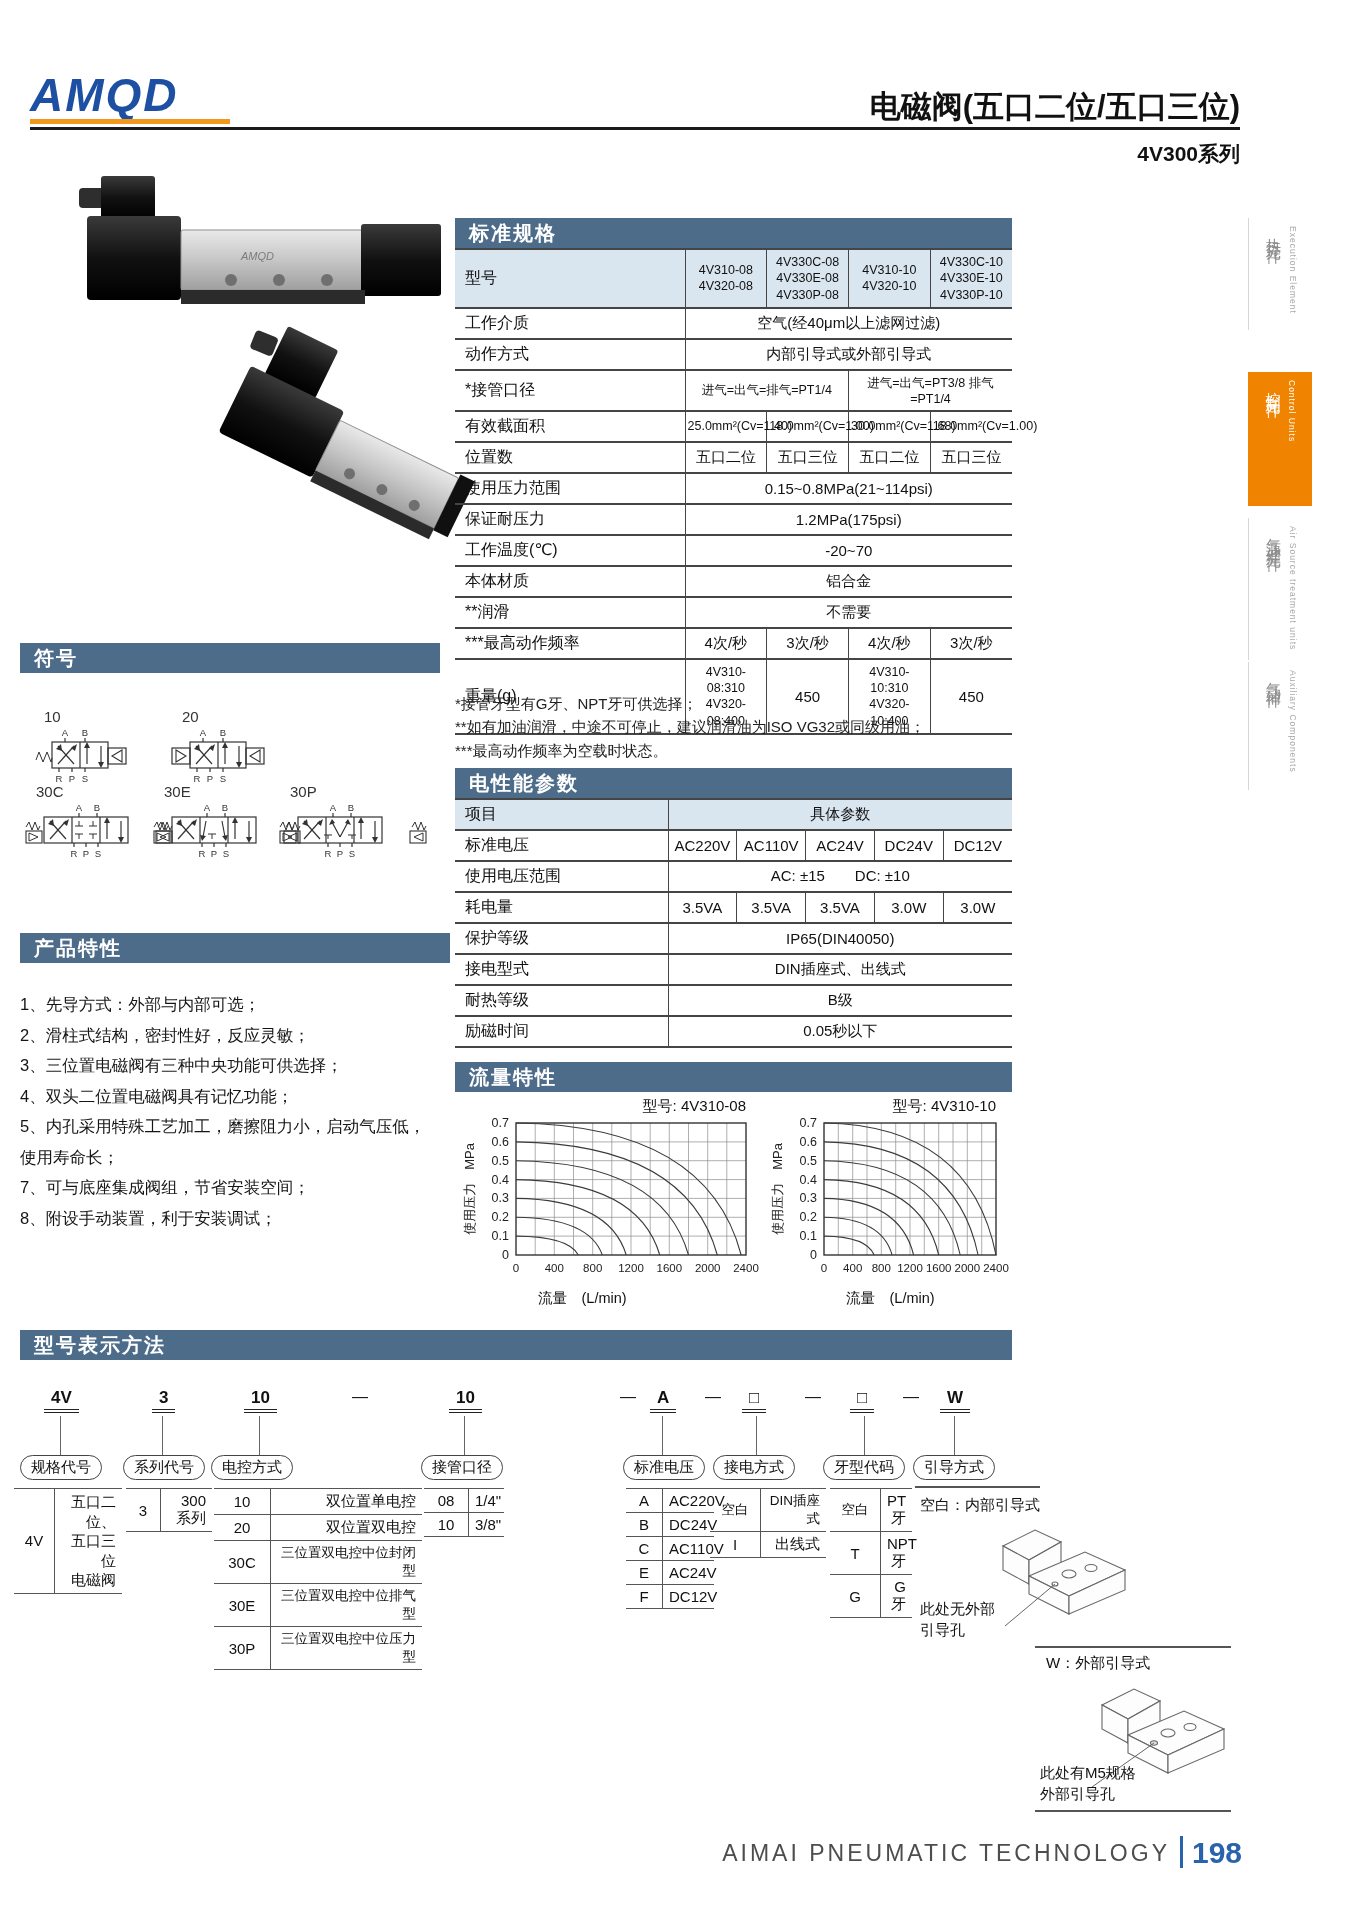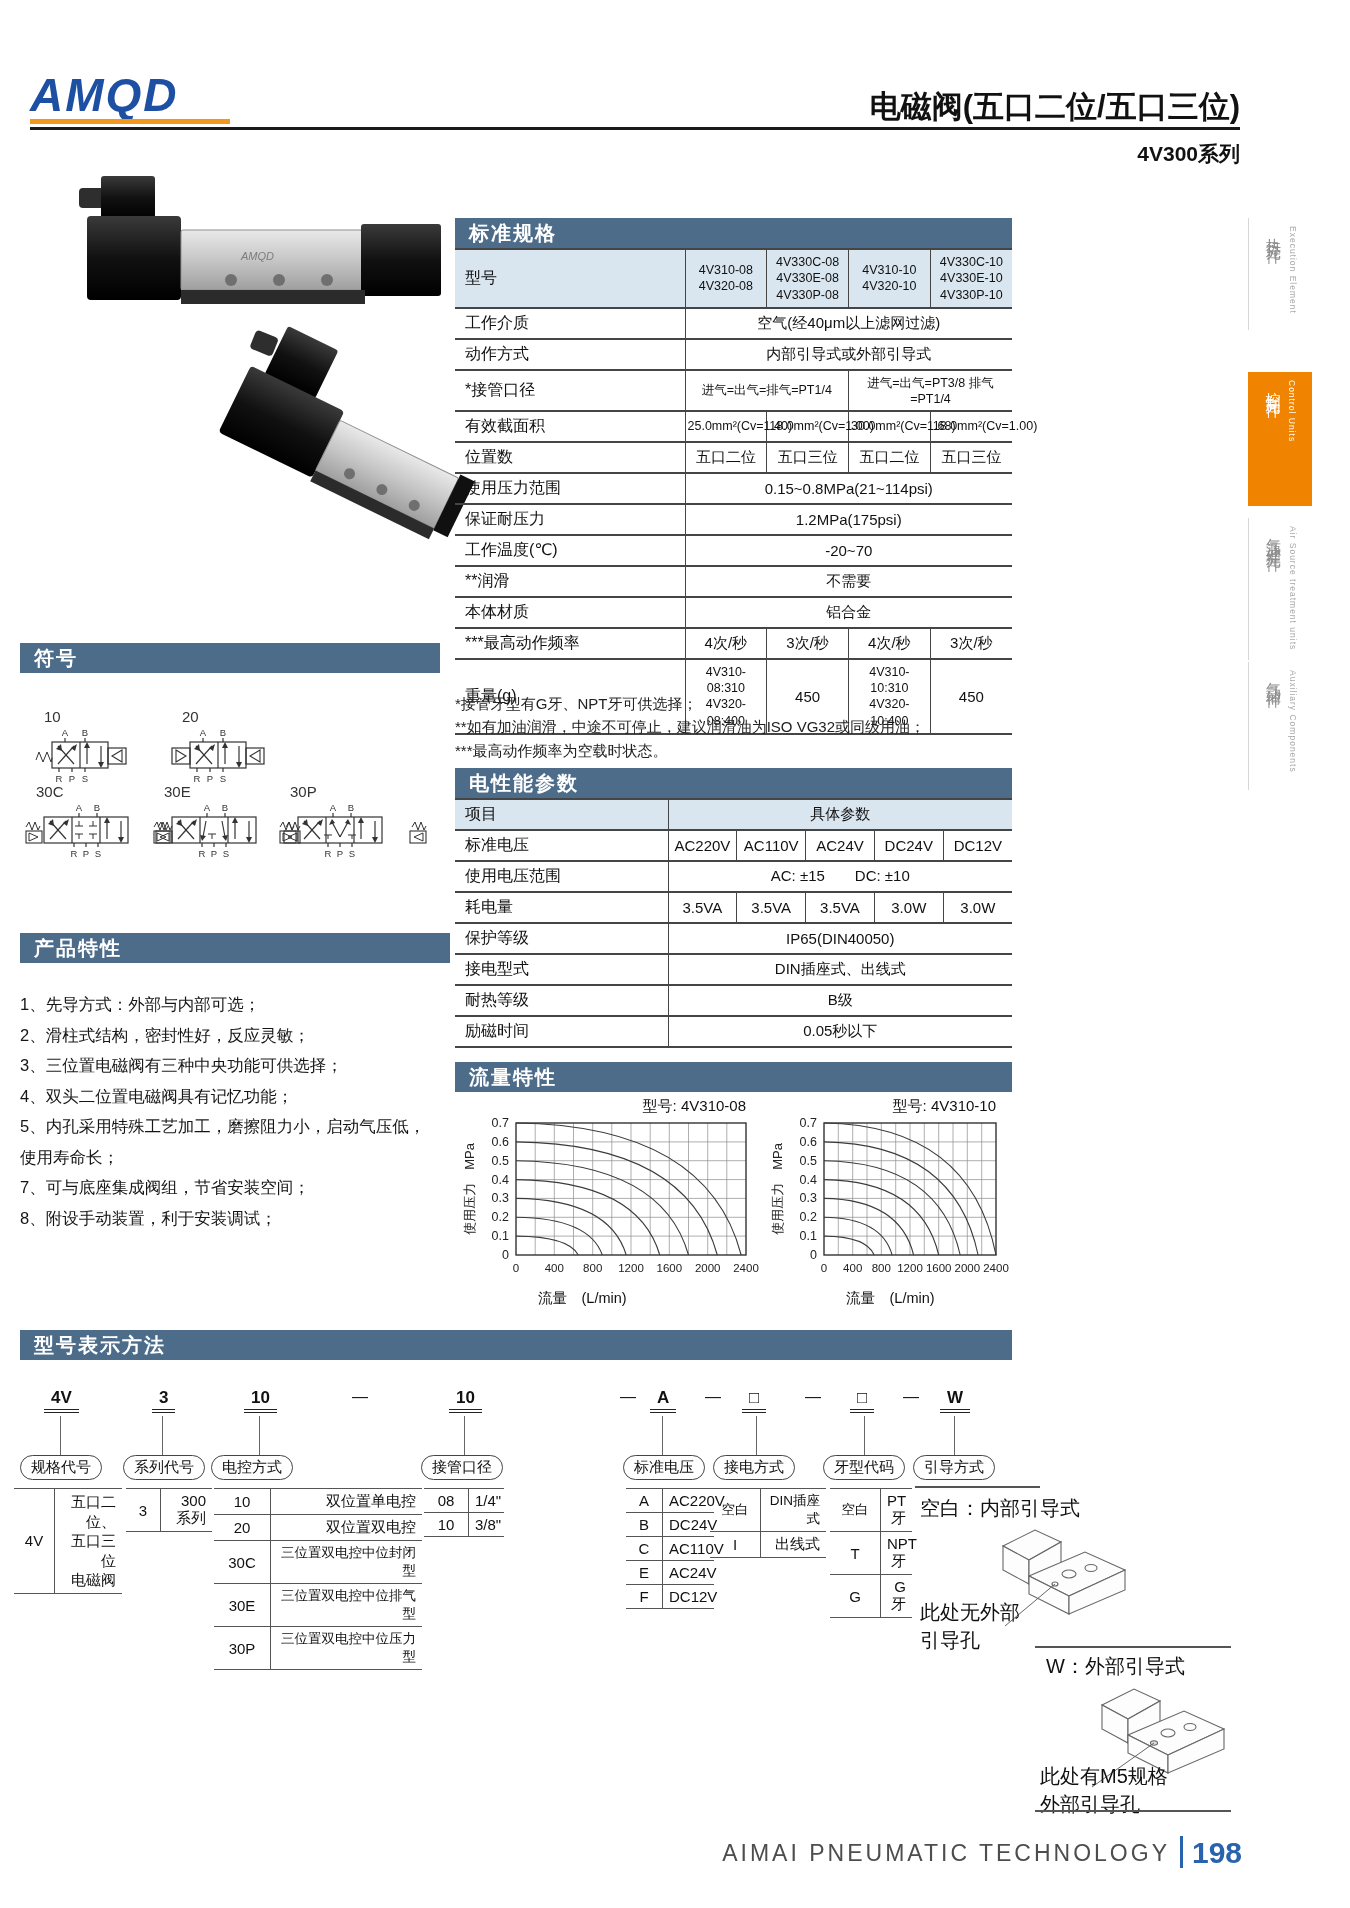--- a/index.html
+++ b/index.html
@@ -37,21 +37,21 @@
   
   .token{display:inline-block;font-size:17px;font-weight:bold;border-bottom:4px double #222;padding:0 7px 1px;color:#111;}
   .dash{display:inline-block;font-size:16px;color:#111;}
   .conn{width:1px;background:#666;}
   .bubble{display:inline-block;border:1.5px solid #444;border-radius:13px;padding:2px 10px;font-size:15px;background:#fff;color:#111;white-space:nowrap;}
   table.mini{border-collapse:collapse;table-layout:fixed;}
   table.mini td{border-top:1.5px solid #555;border-left:1.5px solid #555;font-size:15px;padding:3px 6px;text-align:center;color:#111;}
   table.mini td:first-child{border-left:none;}
   table.mini tr:last-child td{border-bottom:1.5px solid #555;}
   table.mini td.desc{text-align:right;}
-  .pnote{font-size:20px;color:#111;white-space:pre-line;line-height:1.4;}
+  .pnote{font-size:15px;color:#111;white-space:pre-line;line-height:1.4;}
   .hline{background:#555;height:1.5px;}
   
   .f-company{font-size:23px;letter-spacing:3px;color:#4d4d4d;}
   .f-page{font-size:30px;font-weight:bold;color:#2a63ad;}
   .f-bar{width:3px;background:#2a63ad;}
 </style>
 </head>
 <body>
 
 <div class="page">
@@ -174,26 +174,26 @@
           </tr>
       <tr>
             <td>保证耐压力</td>
             <td colspan="4">1.2MPa(175psi)</td>
           </tr>
       <tr>
             <td>工作温度(℃)</td>
             <td colspan="4">-20~70</td>
           </tr>
       <tr>
+            <td>本体材质</td>
+            <td colspan="4">铝合金</td>
+          </tr>
+      <tr>
             <td>**润滑</td>
             <td colspan="4">不需要</td>
-          </tr>
-      <tr>
-            <td>本体材质</td>
-            <td colspan="4">铝合金</td>
           </tr>
       <tr>
             <td>***最高动作频率</td>
             <td>4次/秒</td>
             <td>3次/秒</td>
             <td>4次/秒</td>
             <td>3次/秒</td>
           </tr>
       <tr>
             <td>重量(g)</td>

